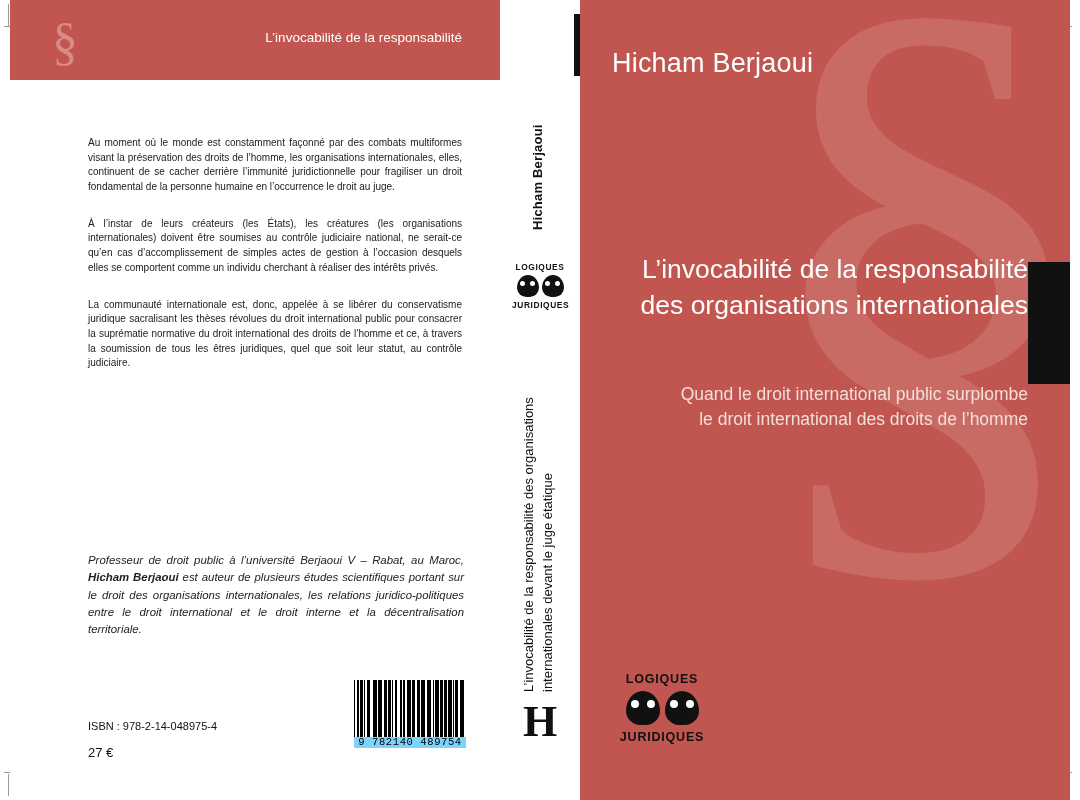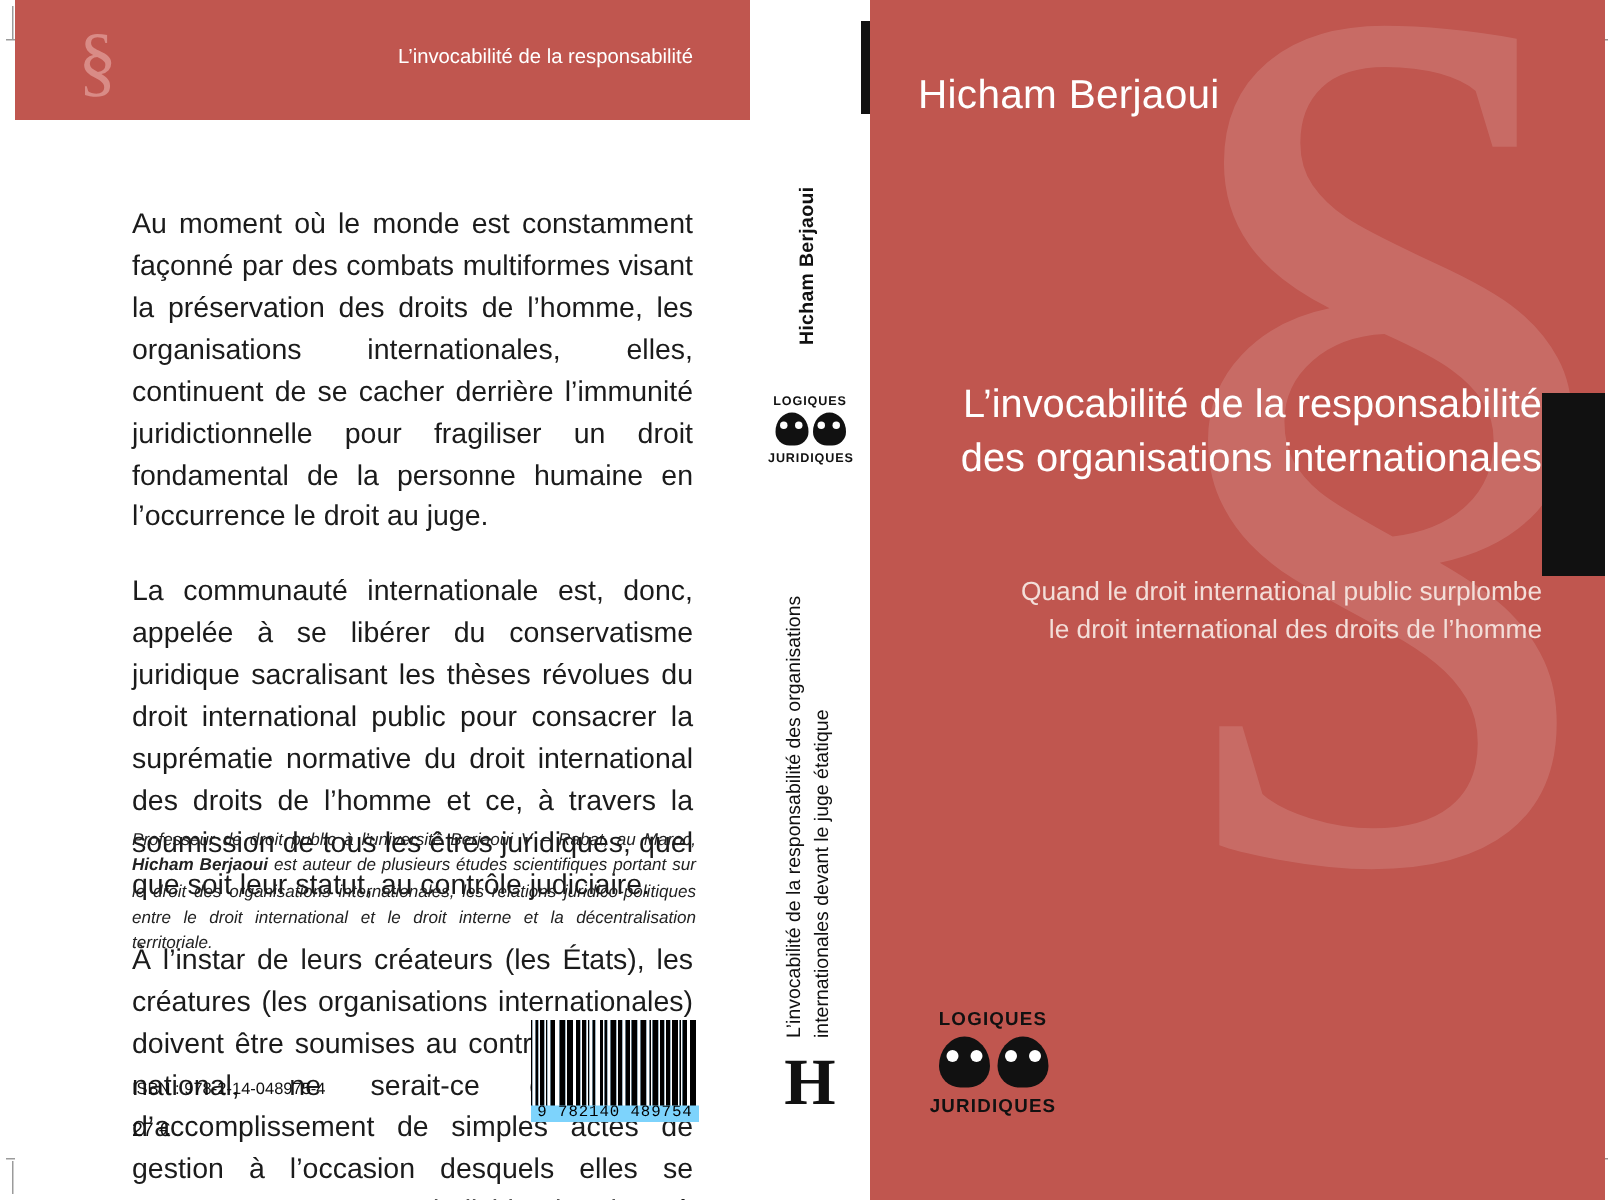--- a/index.html
+++ b/index.html
@@ -64,21 +64,21 @@
   }
   .back-body {
     position: absolute;
     left: 78px;
     top: 136px;
     width: 374px;
   }
   .back-body p {
     margin: 0 0 22px 0;
     text-align: justify;
-    font-size: 19px;
+    font-size: 10px;
     line-height: 1.47;
     color: #1b1b1b;
   }
   .bio {
     position: absolute;
     left: 78px;
     top: 552px;
     width: 376px;
     font-style: italic;
     font-size: 11.4px;
@@ -339,22 +339,22 @@
 
     <div class="back-header">
       <div class="section-glyph">§</div>
       <div class="back-header-title">
         <div>L’invocabilité de la responsabilité</div>
       </div>
     </div>
 
     <div class="back-body">
       <p>Au moment où le monde est constamment façonné par des combats multiformes visant la préservation des droits de l’homme, les organisations internationales, elles, continuent de se cacher derrière l’immunité juridictionnelle pour fragiliser un droit fondamental de la personne humaine en l’occurrence le droit au juge.</p>
+      <p>À l’instar de leurs créateurs (les États), les créatures (les organisations internationales) doivent être soumises au contrôle judiciaire national, ne serait-ce qu’en cas d’accomplissement de simples actes de gestion à l’occasion desquels elles se comportent comme un individu cherchant à réaliser des intérêts privés.</p>
       <p>La communauté internationale est, donc, appelée à se libérer du conservatisme juridique sacralisant les thèses révolues du droit international public pour consacrer la suprématie normative du droit international des droits de l’homme et ce, à travers la soumission de tous les êtres juridiques, quel que soit leur statut, au contrôle judiciaire.</p>
-      <p>À l’instar de leurs créateurs (les États), les créatures (les organisations internationales) doivent être soumises au contrôle judiciaire national, ne serait-ce qu’en cas d’accomplissement de simples actes de gestion à l’occasion desquels elles se comportent comme un individu cherchant à réaliser des intérêts privés.</p>
     </div>
 
     <div class="bio">
       <span>Professeur de droit public à l’université Berjaoui V – Rabat, au Maroc,</span>
       <b>Hicham Berjaoui</b><span> est auteur de plusieurs études scientifiques portant sur le droit des organisations internationales, les relations juridico-politiques entre le droit international et le droit interne et la décentralisation territoriale.</span>
     </div>
 
     <div class="isbn-block">
       <div>ISBN : 978-2-14-048975-4</div>
       <div class="price">27 €</div>

